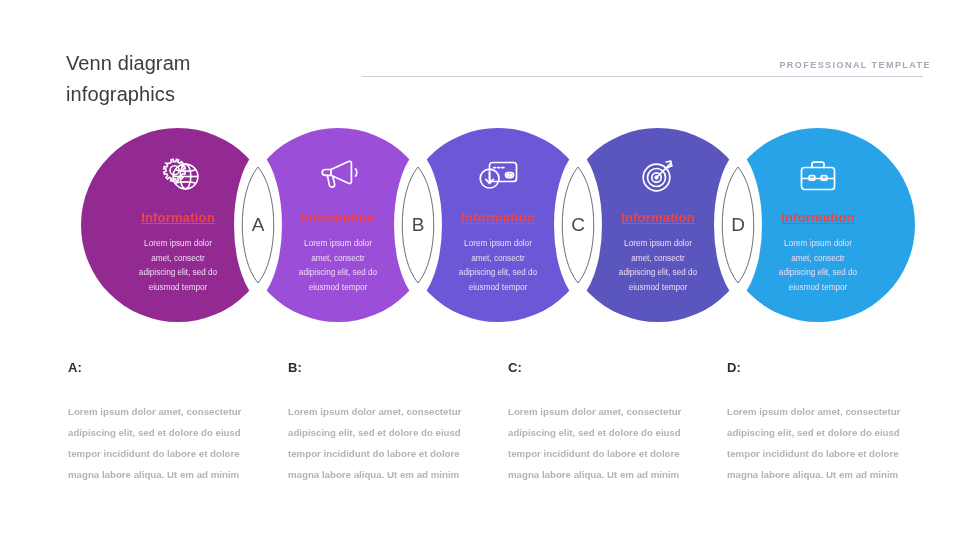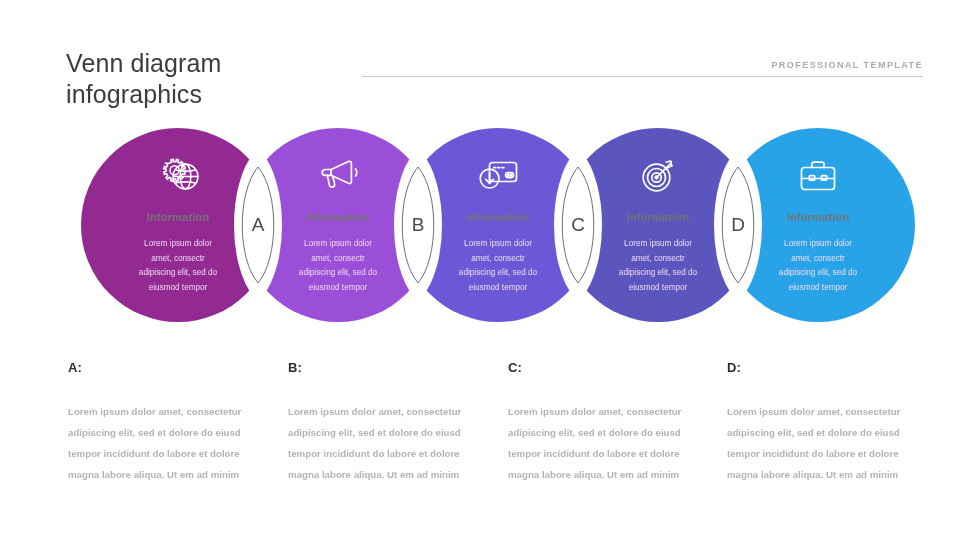--- a/index.html
+++ b/index.html
@@ -28,30 +28,30 @@
     position: absolute;
     left: 0; top: 0;
     width: 980px;
     height: 120px;
   }
   .page-title {
     position: absolute;
     left: 66px;
     top: 48px;
     width: 320px;
-    font-size: 25px;
+    font-size: 20px;
     line-height: 31px;
     color: #3c3c3c;
     font-weight: 400;
     letter-spacing: 0.1px;
     white-space: pre-line;
   }
   .template-label {
     position: absolute;
-    right: 57px;
+    right: 49px;
     top: 60px;
     font-size: 9px;
     letter-spacing: 1.45px;
     color: #a9a9ae;
     font-weight: 700;
     text-align: right;
   }
   .header-rule {
     position: absolute;
     left: 362px;
@@ -73,26 +73,27 @@
     display: block;
   }
 
   .circle-label-group {
     position: absolute;
     width: 168px;
     text-align: center;
     pointer-events: none;
   }
   .info-heading {
-    font-size: 11px;
+    font-size: 13px;
     font-weight: 700;
-    color: #737373;
+    color: #ef4444;
     letter-spacing: 0.2px;
     margin: 0 0 7px 0;
     line-height: 15px;
+    text-decoration: underline;
   }
   .info-body {
     font-size: 8.2px;
     line-height: 14.6px;
     color: #f0dcf2;
     margin: 12px;
     padding: 0 16px;
     white-space: pre-line;
     font-weight: 400;
   }

